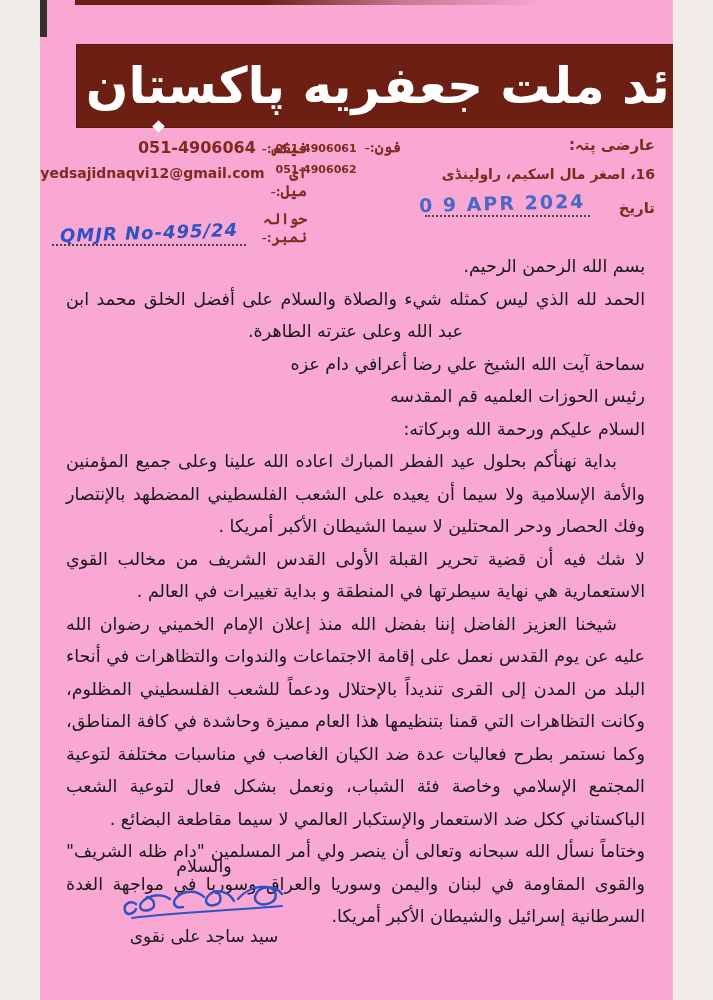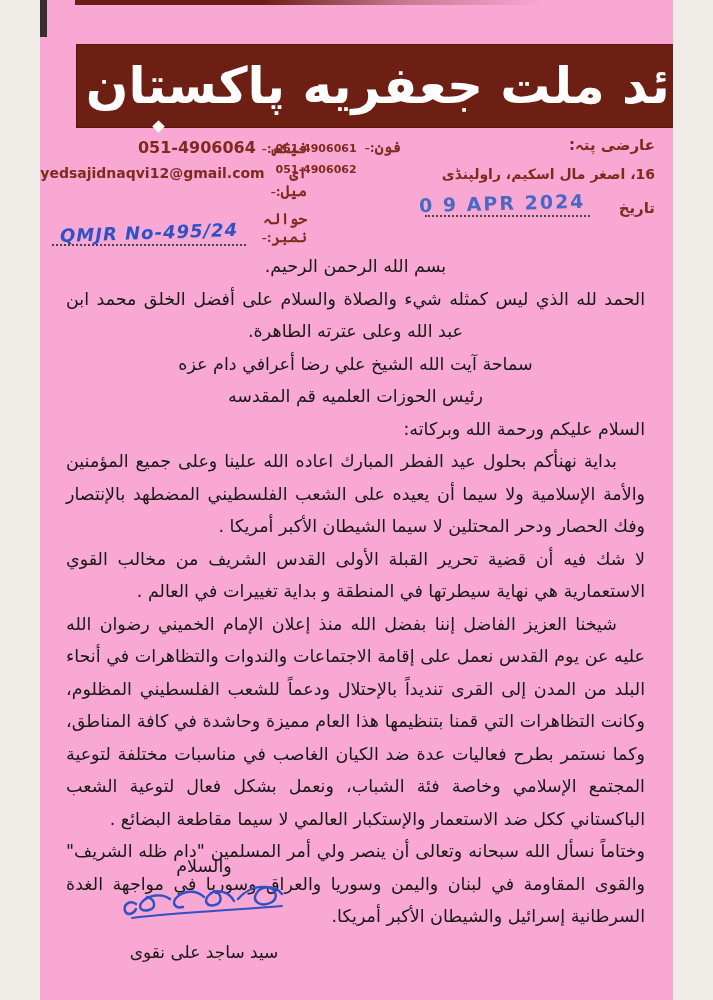--- a/index.html
+++ b/index.html
@@ -63,29 +63,29 @@
     font-size:18px;letter-spacing:1px;transform:rotate(-2deg);
     direction:ltr;unicode-bidi:isolate;white-space:nowrap;
   }
   
   .letter{
     position:absolute;top:250px;left:26px;right:28px;
     color:#181818;font-size:17.5px;line-height:32.5px;
     text-align:justify;
   }
   .letter p{margin:0;}
-  .p-center{text-align:center;}
+  .p-center{}
   .p-hamd{text-align:justify;text-align-last:center;}
   .p-right{text-align:right;}
   .indent{text-indent:28px;}
   
   .sig-block{position:absolute;top:856px;left:58px;width:212px;text-align:center;color:#181818;}
   .closing{font-size:17.5px;}
   .signature-svg{display:block;margin:2px auto 0 auto;}
-  .signer-name{font-size:17px;margin-top:16px;}
+  .signer-name{font-size:17px;margin-top:0px;}
 </style>
 </head>
 <body>
 
 <div class="page">
 
   <div class="scan-edge-left"></div>
   <div class="scan-strip-top"></div>
 
   <div class="banner">

